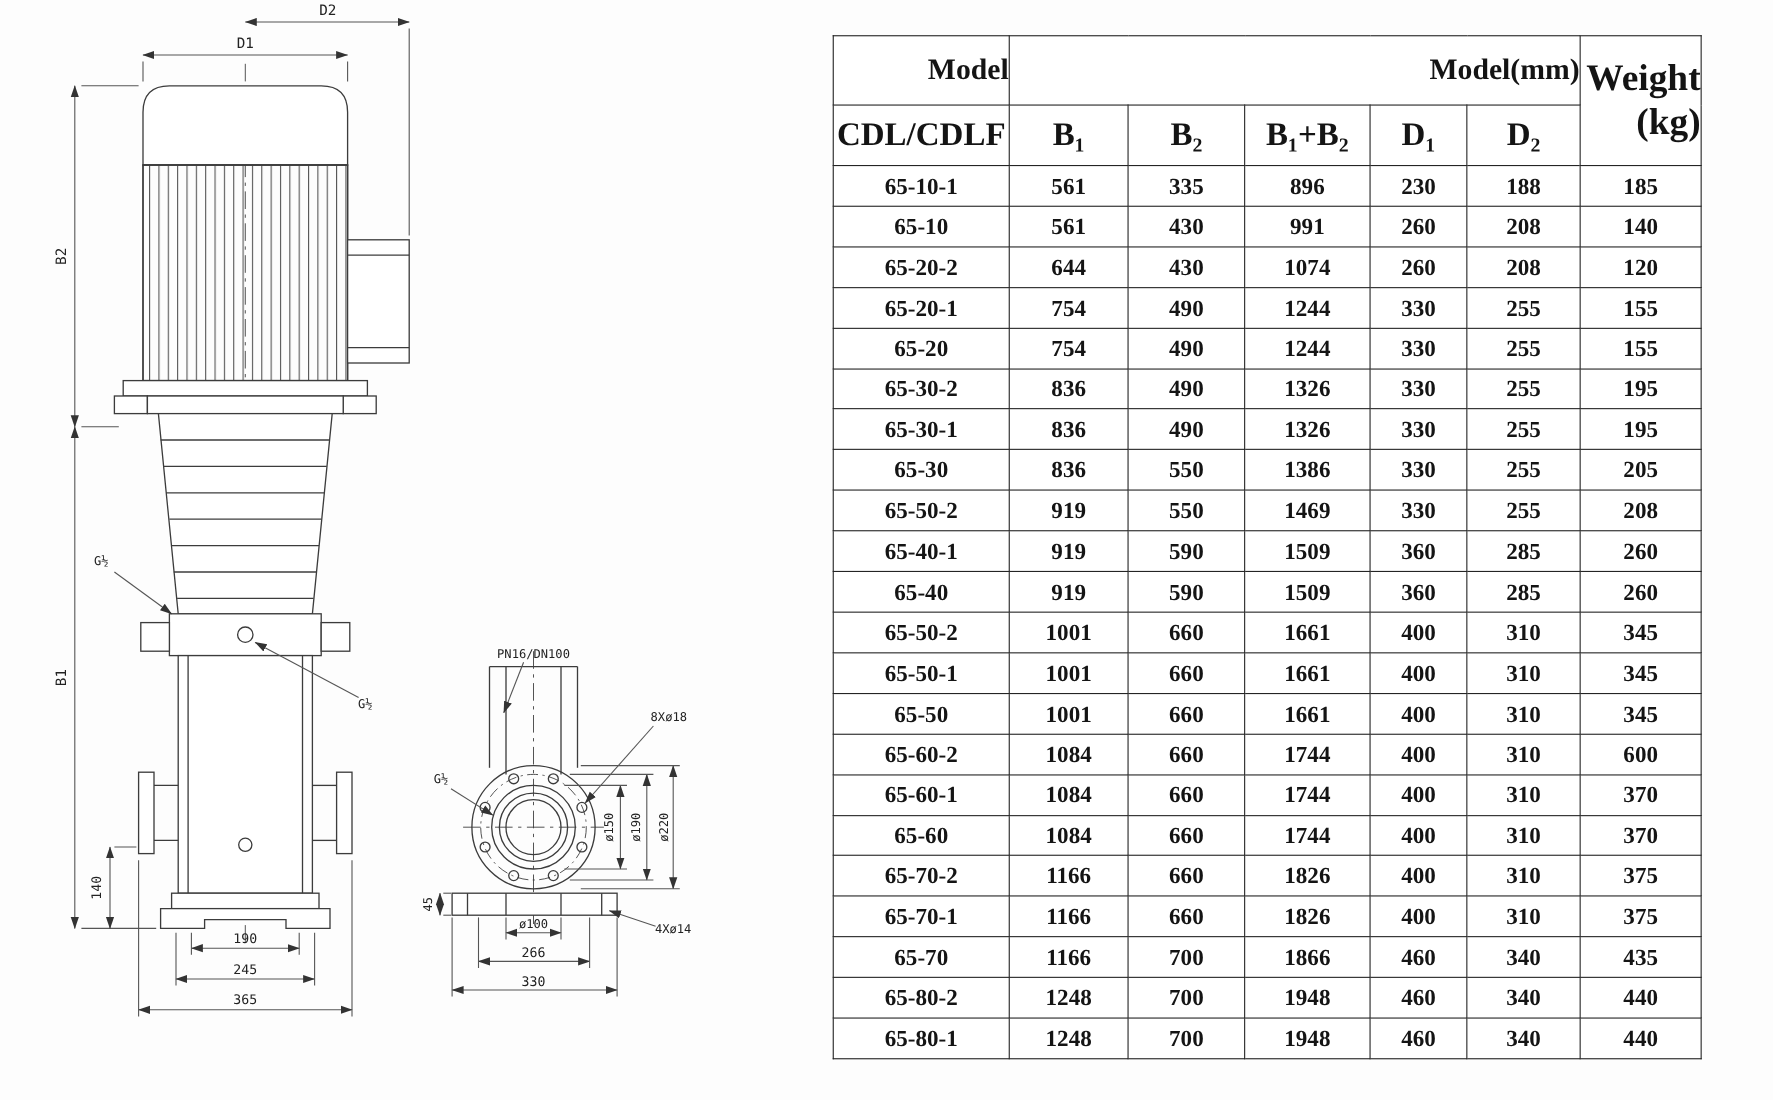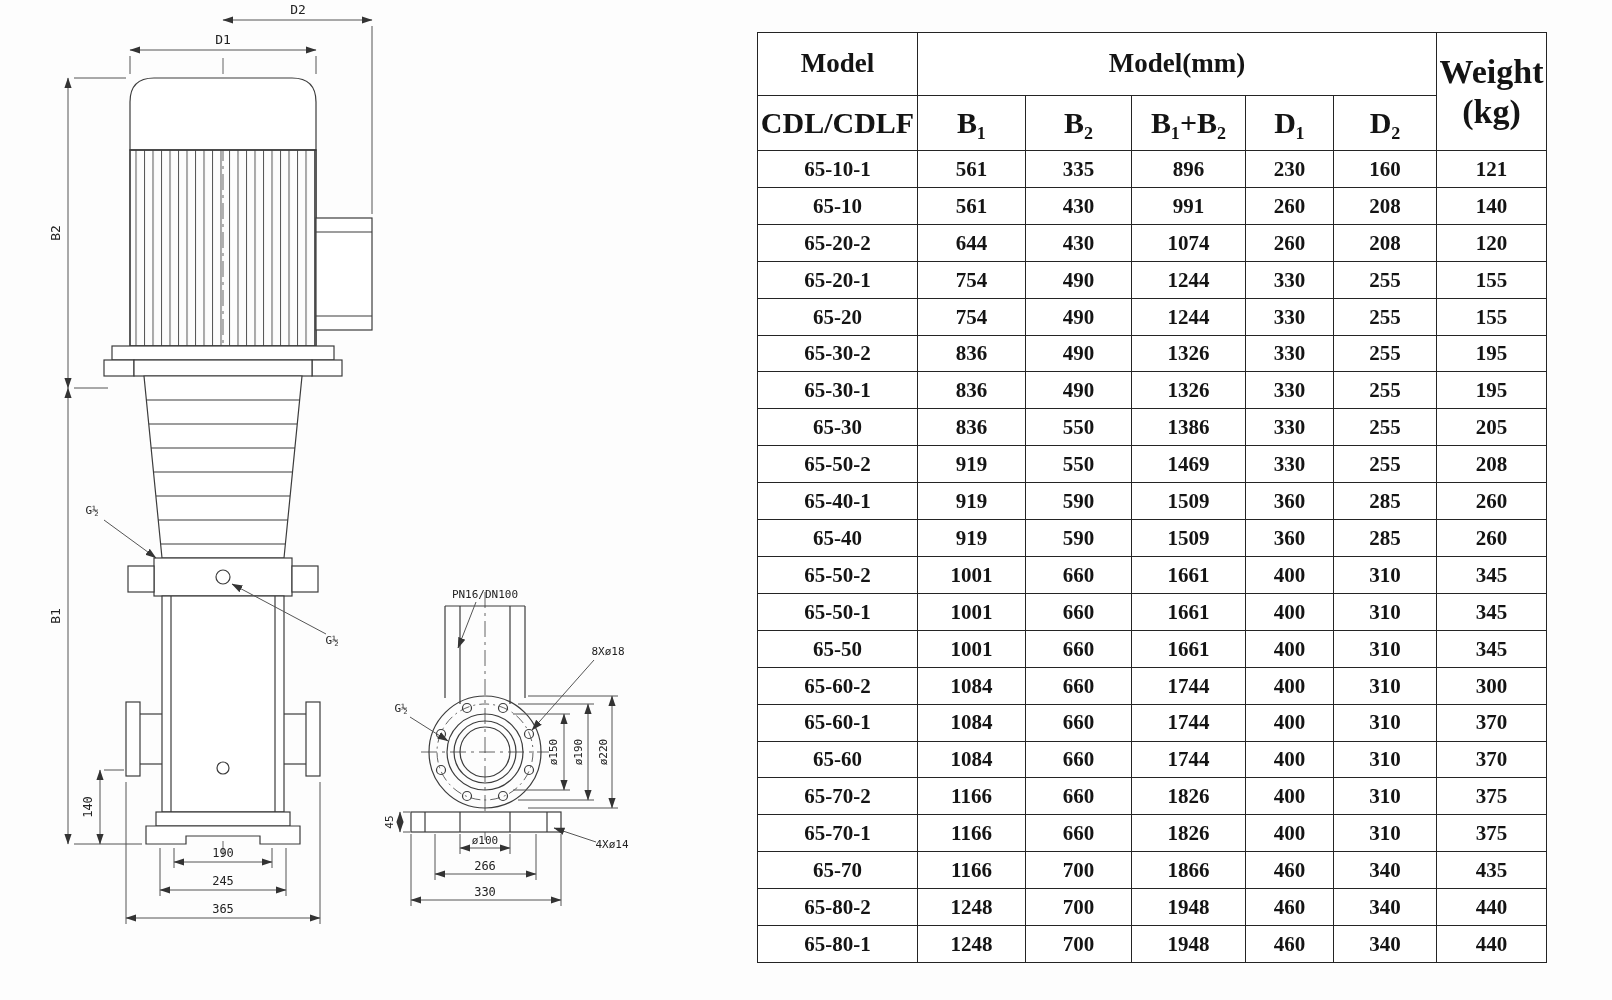--- a/index.html
+++ b/index.html
@@ -10,21 +10,21 @@
   .drawing-pane{position:absolute;left:8px;top:0;width:745px;height:999px;}
   .table-pane{position:absolute;left:757px;top:32px;width:789px;height:931px;}
   table.dims{
     width:789px;height:931px;border-collapse:collapse;table-layout:fixed;
     background:#fff;
   }
   .dims th,.dims td{
     border:1px solid #242424;text-align:center;vertical-align:middle;
     font-weight:bold;color:#141414;padding:0;line-height:1.15;
   }
-  .dims th.h1{font-size:27px;height:62px;}
+  .dims th.h1{font-size:27px;height:62px;text-align:right;}
   .dims th.h2{font-size:30px;height:54px;}
   .dims th.weight{font-size:34px;}
   .dims td{font-size:21px;}
   svg text{font-family:"DejaVu Sans Mono","DejaVu Sans",monospace;fill:#222;}
   .lbl-s{font-size:11px;}
   .lbl-m{font-size:12px;}
   .lbl-l{font-size:13px;}
 </style>
 </head>
 <body>
@@ -259,22 +259,22 @@
         <th class="h2">D₂</th>
       </tr>
     </thead>
     <tbody>
         <tr>
           <td>65-10-1</td>
           <td>561</td>
           <td>335</td>
           <td>896</td>
           <td>230</td>
-          <td>160</td>
-          <td>121</td>
+          <td>188</td>
+          <td>185</td>
         </tr>
         <tr>
           <td>65-10</td>
           <td>561</td>
           <td>430</td>
           <td>991</td>
           <td>260</td>
           <td>208</td>
           <td>140</td>
         </tr>
@@ -386,21 +386,21 @@
           <td>310</td>
           <td>345</td>
         </tr>
         <tr>
           <td>65-60-2</td>
           <td>1084</td>
           <td>660</td>
           <td>1744</td>
           <td>400</td>
           <td>310</td>
-          <td>300</td>
+          <td>600</td>
         </tr>
         <tr>
           <td>65-60-1</td>
           <td>1084</td>
           <td>660</td>
           <td>1744</td>
           <td>400</td>
           <td>310</td>
           <td>370</td>
         </tr>

